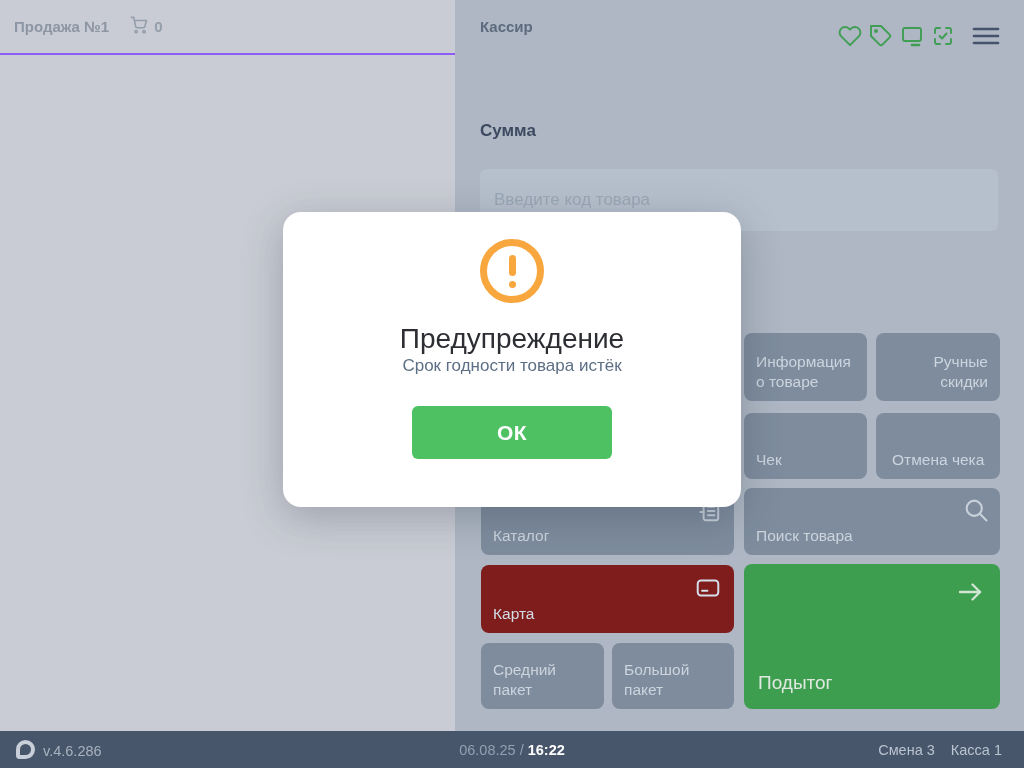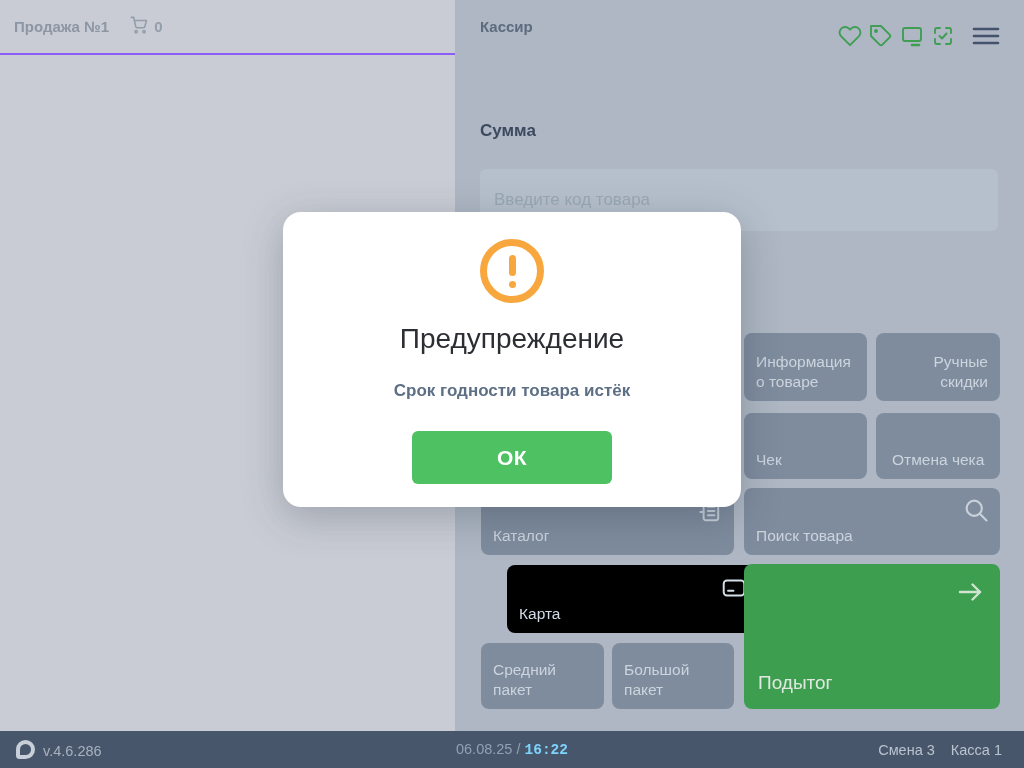--- a/index.html
+++ b/index.html
@@ -37,54 +37,54 @@
     font-family:"Liberation Sans", sans-serif; font-size:17px; color:#4a5a6d; outline:none;
   }
   .code-input::placeholder { color:#9aa7b5; opacity:1; }
 
   
   .gbtn {
     position:absolute; border-radius:8px; background:#7e8c9e; cursor:pointer;
     display:flex; align-items:flex-end; padding:10px 12px;
     color:#ccd4dd; font-size:15.5px; line-height:1.25; text-align:left;
   }
-  .gbtn.blue { background:#000000; color:#d3dce6;margin-left:26px; }
+  .gbtn.blue { background:#7f1d1d; color:#d3dce6; }
   .gbtn.green { background:#3d9e50; color:#dfe9df; font-size:19px; padding:14px; }
   .btn-icon { position:absolute; top:10px; right:12px; color:#c9d1da; }
   .gbtn.blue .btn-icon { color:#d5dfe9; }
   .gbtn.green .btn-icon { color:#d2e5d3; }
 
   
   .status-bar {
     position:absolute; left:0; bottom:0; width:1024px; height:37px; background:#47566b;
     display:flex; align-items:center; font-size:14.5px;
   }
   .sb-left { display:flex; align-items:flex-end; gap:8px; padding-left:16px; }
   .logo-mark { width:19px; height:19px; border:4px solid #c9cfd9; border-radius:50% 50% 50% 18%; }
   .sb-version { color:#a8b1bf; }
   .sb-center { position:absolute; left:50%; transform:translateX(-50%); color:#93a0b2; }
-  .sb-center .time { color:#7dd3fc; font-weight:700;font-family:Liberation Mono, monospace; }
+  .sb-center .time { color:#ffffff; font-weight:700; }
   .sb-right { position:absolute; right:22px; display:flex; gap:16px; color:#bac3d0; }
 
   
   .modal {
     position:absolute; left:283px; top:212px; width:458px; height:295px;
     background:#ffffff; border-radius:18px; z-index:50;
     box-shadow:0 10px 40px rgba(40,50,70,0.28);
     display:flex; flex-direction:column; align-items:center;
   }
   .warn-icon {
     margin-top:27px; width:64px; height:64px; border-radius:50%;
     border:7px solid #f8a73f; display:flex; flex-direction:column;
     align-items:center; justify-content:center; gap:5px;
   }
   .warn-bar { width:7px; height:21px; border-radius:4px; background:#f8a73f; }
   .warn-dot { width:7px; height:7px; border-radius:50%; background:#f8a73f; }
   .modal-title { margin-top:20px; font-size:28px; color:#2c2e33; }
-  .modal-message { margin-top:26px; font-size:17px; color:#5d6f85;font-weight:bold; }
+  .modal-message { margin-top:1px; font-size:17px; color:#5d6f85; }
   .ok-button {
     margin-top:30px; width:200px; height:53px; background:#4ec163; border:none; border-radius:6px;
     color:#ffffff; font-family:"Liberation Sans", sans-serif; font-size:21px; font-weight:600;
     letter-spacing:0.5px; cursor:pointer; display:flex; align-items:center; justify-content:center;
   }
 </style>
 </head>
 <body>
 
 <div class="stage">

